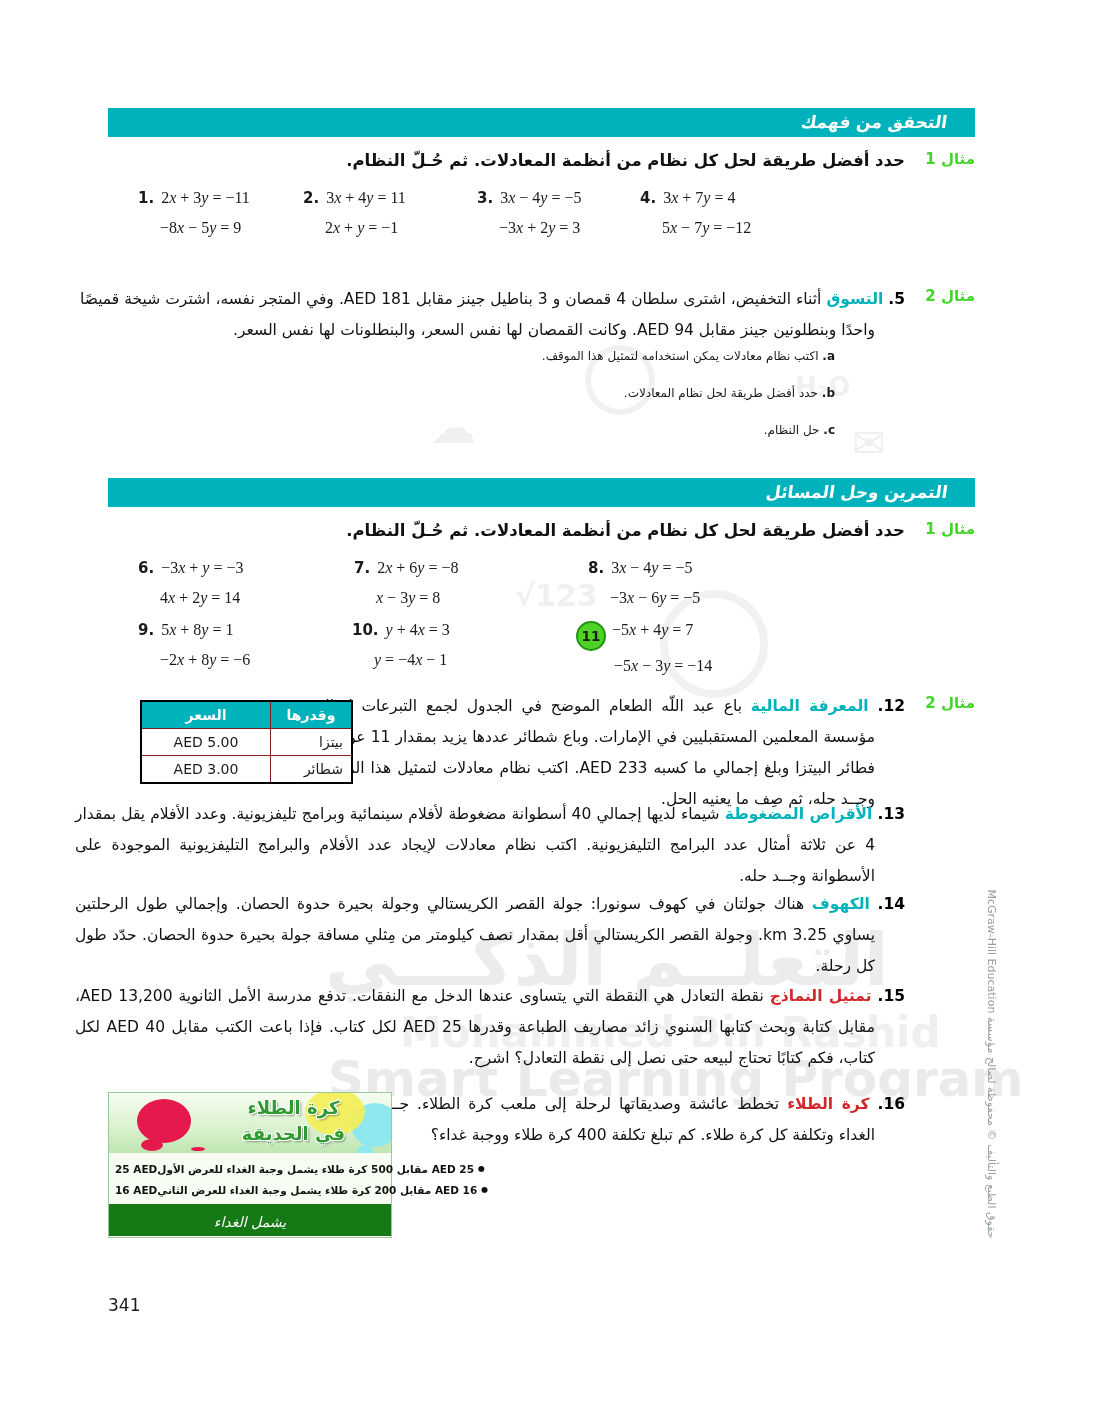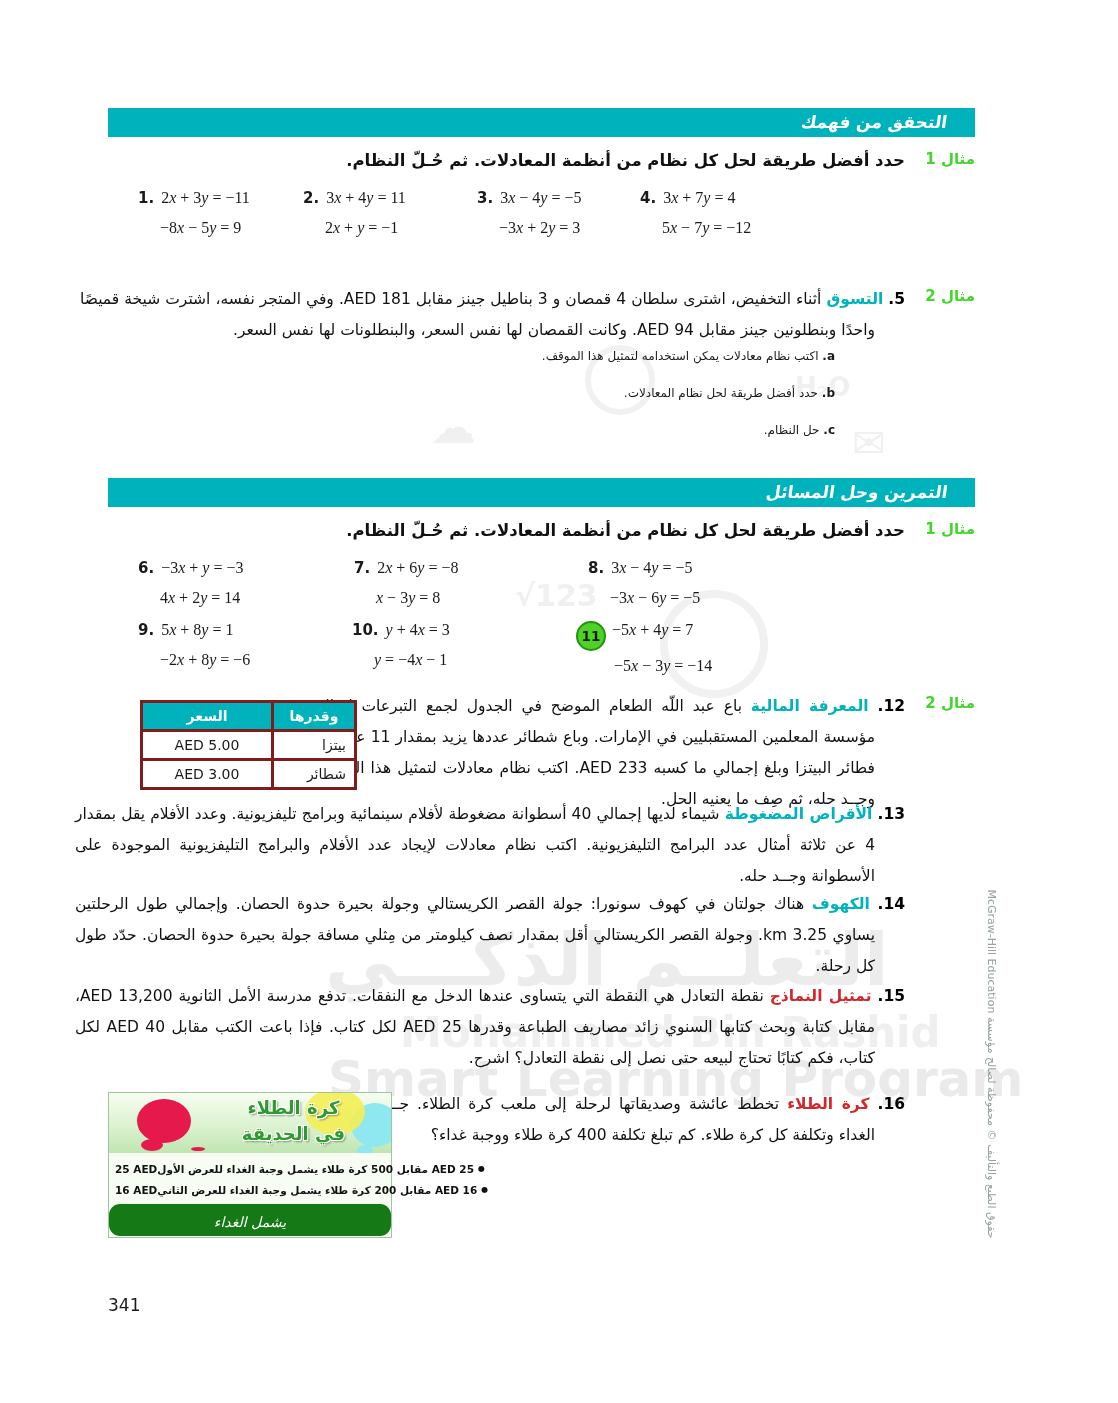--- a/index.html
+++ b/index.html
@@ -36,21 +36,21 @@
         line-height:31px;color:#111;z-index:2;padding-right:30px;text-indent:-30px;}
   .pnum{font-weight:bold;color:#000;}
   .kw{font-weight:bold;}
   .kw-teal{color:#00b2bb;}
   .kw-red{color:#d3282b;}
   .part{position:absolute;right:283px;direction:rtl;font-size:12px;z-index:2;white-space:nowrap;}
   .pletter{font-weight:bold;}
   
   .food-table{position:absolute;left:140px;top:700px;border-collapse:collapse;z-index:2;
               font-size:14px;background:#fff;border:2px solid #000;}
-  .food-table th,.food-table td{border:3px solid #7f1d1d;height:26px;padding:0 8px;}
+  .food-table th,.food-table td{border:1px solid #7f1d1d;height:26px;padding:0 8px;}
   .food-table th{background:#00b2bb;color:#fff;font-weight:bold;text-align:center;}
   .col-price{width:112px;text-align:center;}
   .col-food{width:64px;text-align:right;direction:rtl;}
   
   .flyer{position:absolute;left:108px;top:1092px;width:282px;height:144px;border:1px solid #9cc79a;
          z-index:2;background:#fff;}
   .flyer-top{position:relative;height:60px;overflow:hidden;
              background:linear-gradient(180deg,#f7fdf1 0%,#dcf2d0 55%,#bfe5b1 100%);}
   .flyer-title{position:absolute;right:46px;top:2px;text-align:center;direction:rtl;z-index:3;
                color:#2f9a2f;font-weight:bold;font-size:18px;line-height:26px;
@@ -61,21 +61,21 @@
   .splat-yellow{right:26px;top:-4px;width:60px;height:46px;background:#f3ee54;z-index:2;opacity:.9;}
   .splat-cyan{right:-8px;top:10px;width:48px;height:44px;background:#8fe8ef;
               box-shadow:-10px 26px 0 -16px #8fe8ef,-20px -2px 0 -18px #8fe8ef,6px -14px 0 -18px #8fe8ef;}
   .flyer-offers{position:relative;background:#f7fdf3;padding:5px 6px 4px 6px;z-index:3;}
   .offer{display:flex;align-items:center;height:21px;font-size:10.5px;font-weight:bold;color:#111;}
   .offer-price{direction:ltr;white-space:nowrap;}
   .offer-spacer{flex:1;}
   .offer-text{direction:rtl;white-space:nowrap;}
   .offer-bullet{margin-left:4px;font-size:8px;}
   .flyer-footer{height:32px;background:#157a15;color:#fff;text-align:center;line-height:36px;
-                font-style:italic;font-size:14px;letter-spacing:1px;direction:rtl;border-radius:11px;}
+                font-style:italic;font-size:14px;letter-spacing:1px;direction:rtl;}
   
   .page-number{position:absolute;left:108px;top:1295px;font-weight:normal;font-size:17px;z-index:2;}
   .copyright{position:absolute;left:790px;top:1056px;width:400px;height:16px;direction:rtl;
              text-align:center;transform:rotate(90deg);color:#96a0a0;font-size:11px;
              white-space:nowrap;z-index:2;}
 </style>
 </head>
 <body>
 
 <div class="page">

